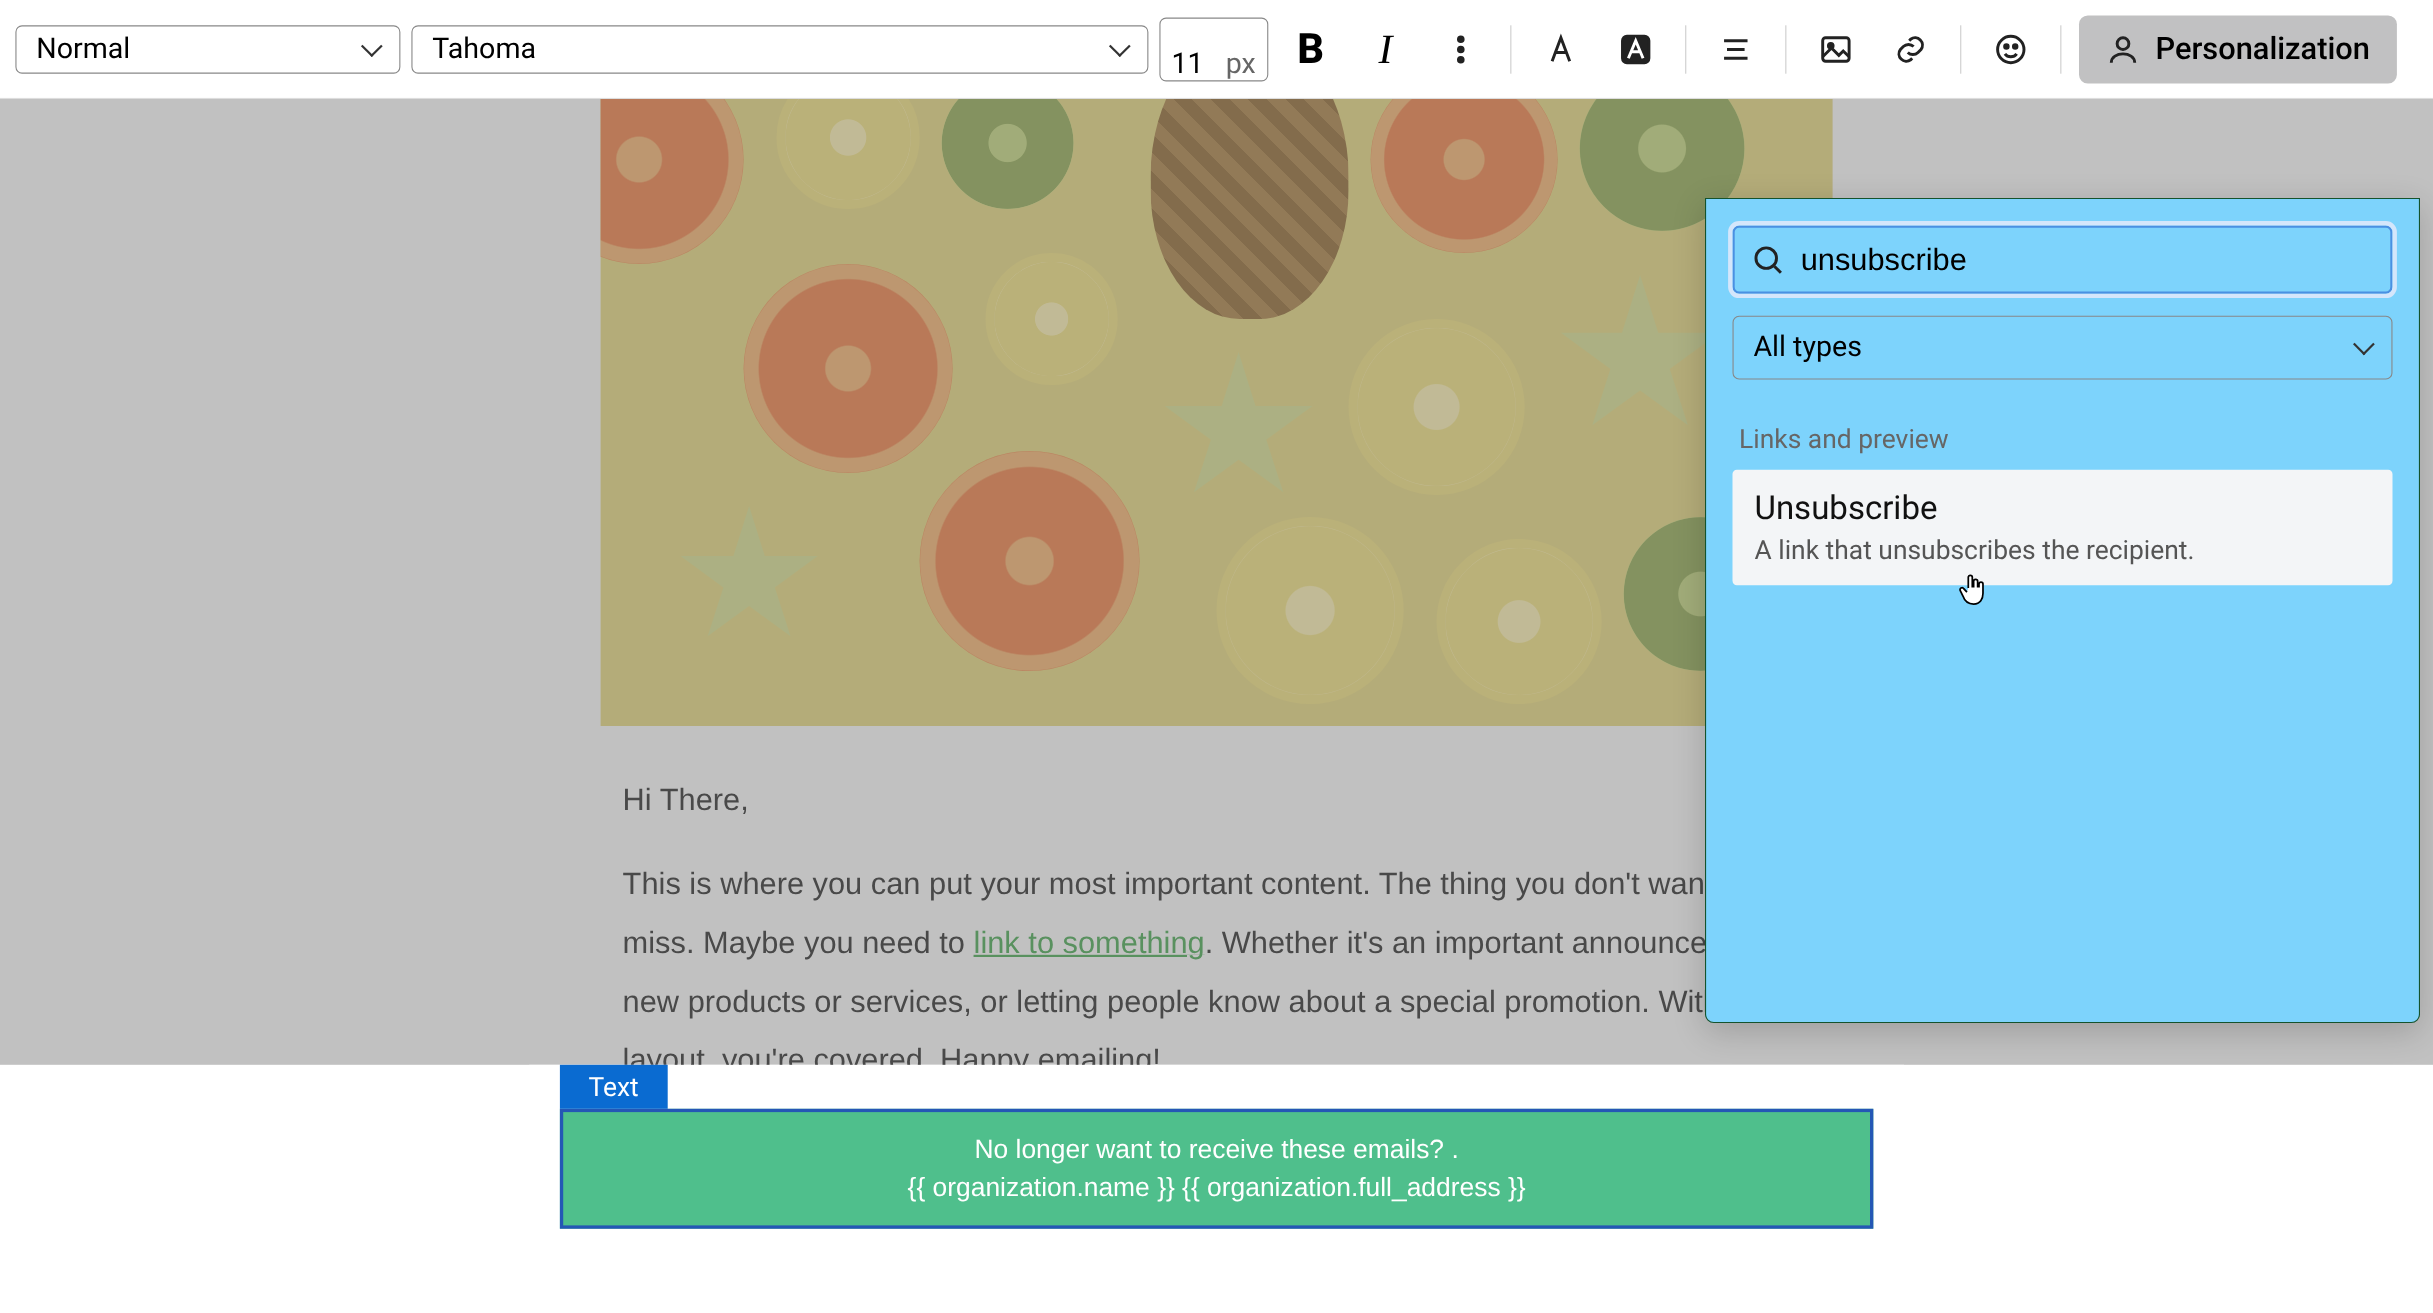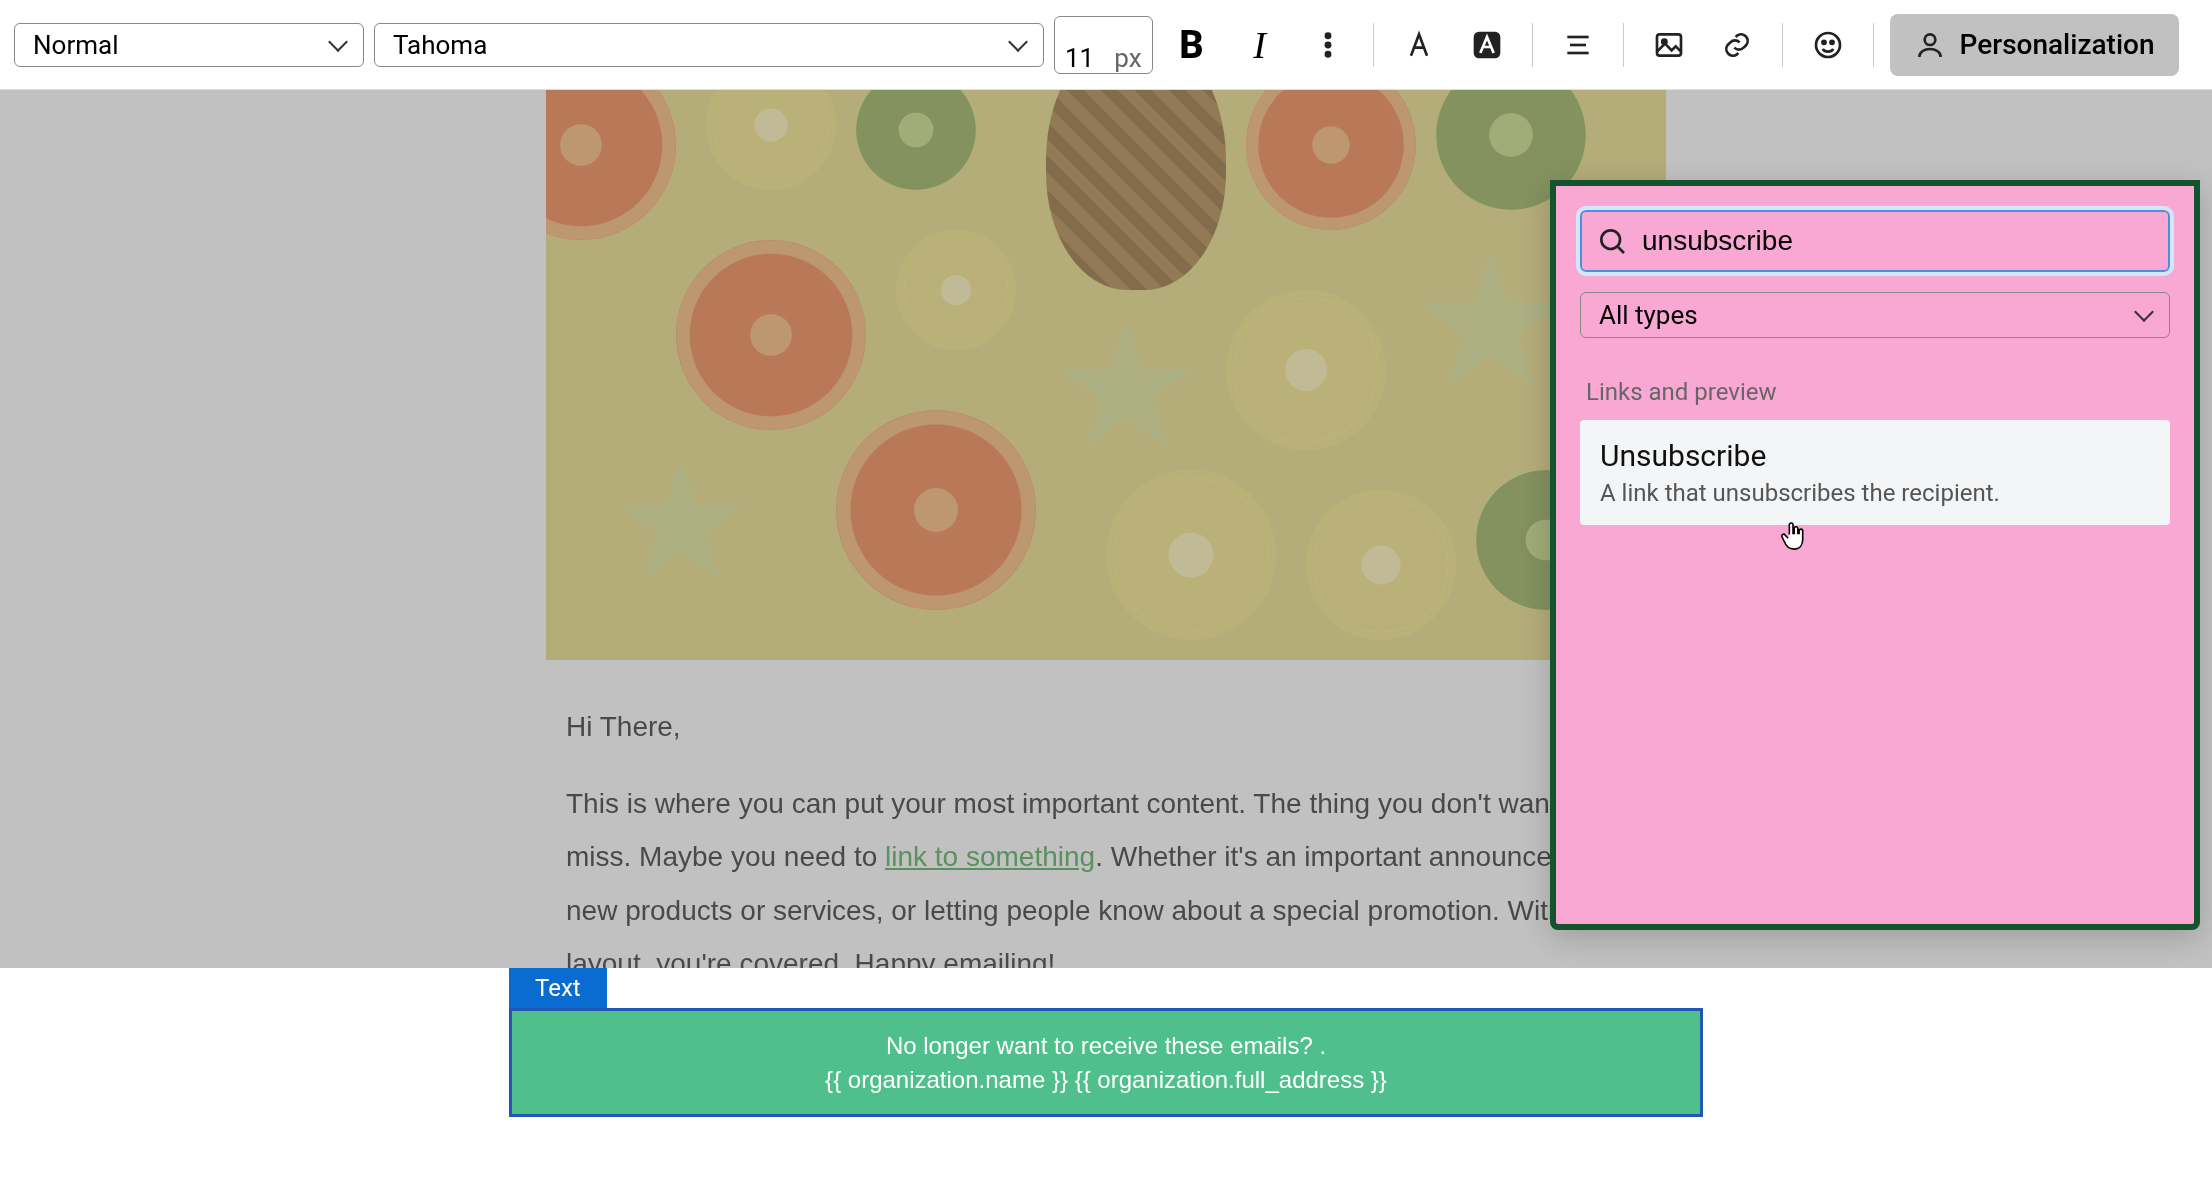--- a/index.html
+++ b/index.html
@@ -170,22 +170,22 @@
     font-family: Tahoma, sans-serif;
     font-size: 24px;
     line-height: 1.4;
   }
   .dropdown-panel {
     position: absolute;
     top: 90px;
     right: 12px;
     width: 650px;
     height: 750px;
-    background: #f9a8d4;
-    border: 6px solid #14532d;
+    background: #7dd3fc;
+    border: 1px solid #14532d;
     border-radius: 0 0 8px 8px;
     box-shadow: 0 8px 30px rgba(0,0,0,0.18);
     z-index: 100;
     padding: 24px;
   }
   .search-wrap {
     border: 2px solid #4a90e2;
     outline: 4px solid #d4e6fb;
     border-radius: 6px;
     display: flex;
@@ -194,21 +194,21 @@
     height: 62px;
     gap: 14px;
   }
   .search-wrap input {
     border: none; outline: none; font-size: 28px; flex: 1; background: transparent;
   }
   .filter-select {
     margin-top: 20px;
     border: 1px solid #888;
     border-radius: 6px;
-    height: 46px;
+    height: 58px;
     display: flex;
     align-items: center;
     justify-content: space-between;
     padding: 0 18px;
     font-size: 26px;
     cursor: pointer;
   }
   .results-section { margin-top: 40px; }
   .results-heading {
     font-size: 24px;

